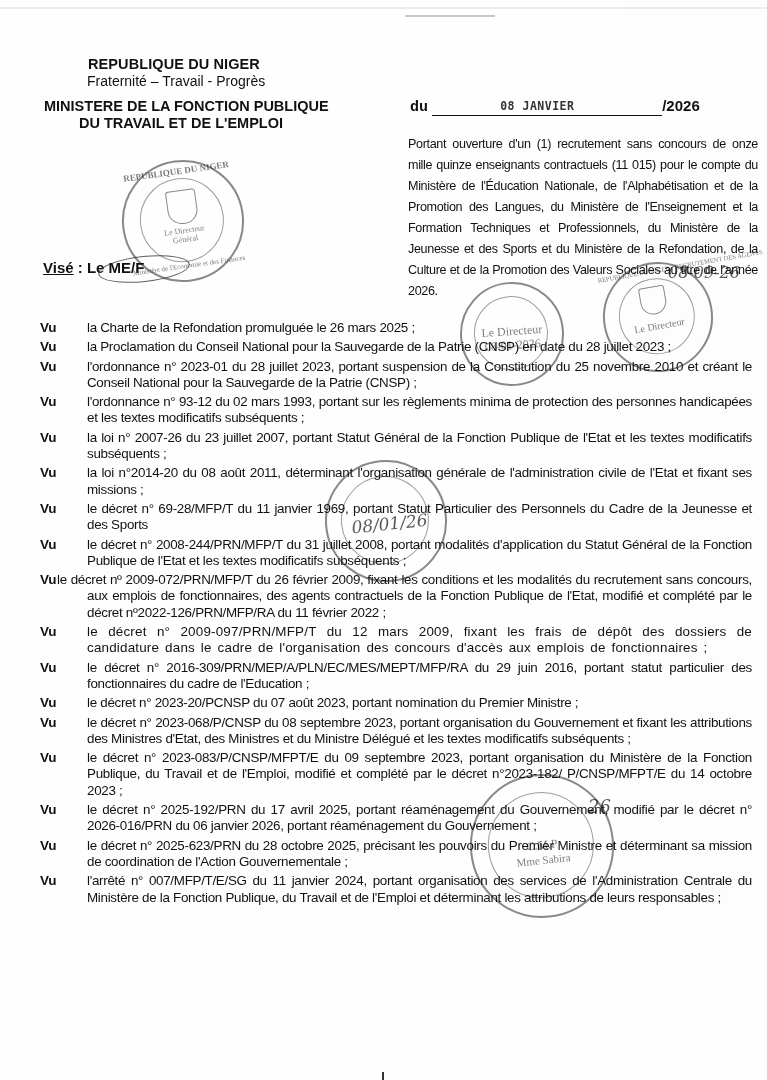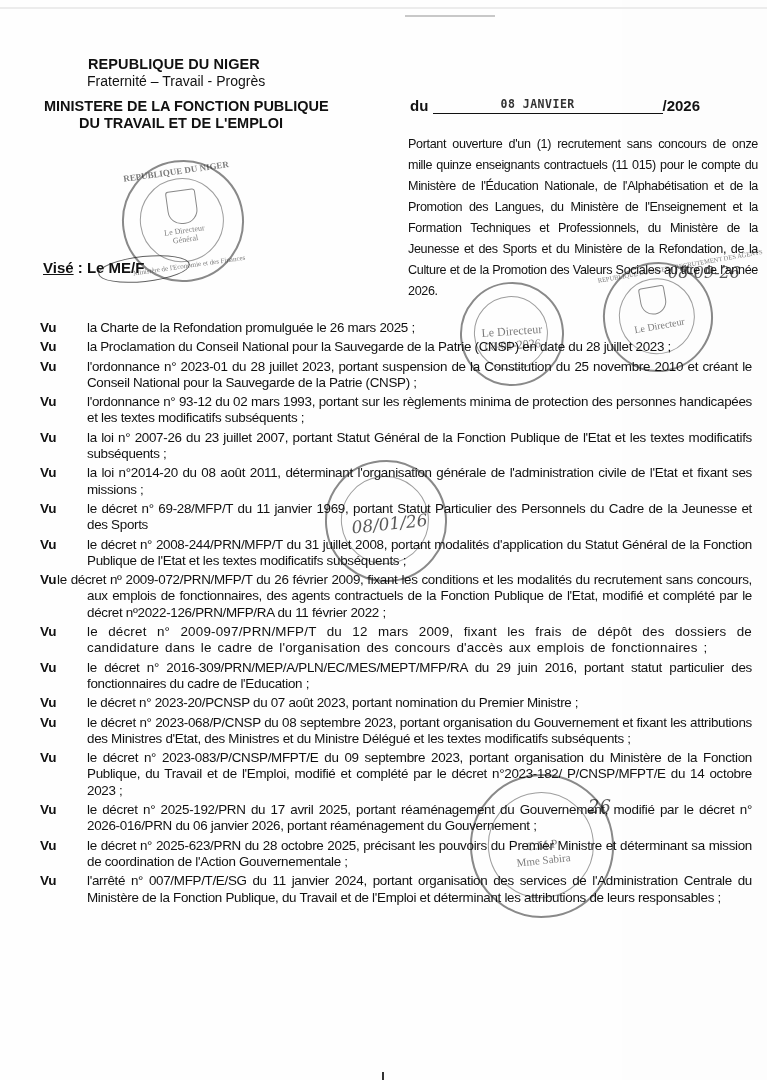--- a/index.html
+++ b/index.html
@@ -12,21 +12,21 @@
   .hdr-left { position:absolute; left:44px; top:56px; width:260px; text-align:center; }
   .hdr-left .rep { font-weight:bold; font-size:14.5px; letter-spacing:0.1px; position:absolute; left:44px; top:0; white-space:nowrap; }
   .hdr-left .motto { font-size:14px; position:absolute; left:43px; top:17px; white-space:nowrap; }
   .hdr-left .min1 { font-weight:bold; font-size:14.5px; position:absolute; left:0; top:42px; white-space:nowrap; }
   .hdr-left .min2 { font-weight:bold; font-size:14.5px; position:absolute; left:35px; top:59px; white-space:nowrap; }
 
   .arrete { position:absolute; left:417px; top:59px; font-weight:bold; font-size:15px; white-space:nowrap; }
   .arrete .blank { display:inline-block; width:140px; border-bottom:1.5px solid #111; text-align:center; position:relative; height:16px; vertical-align:bottom; }
   .stampnum { font-family:"DejaVu Sans Mono", monospace; font-size:12px; color:#333; font-weight:bold; letter-spacing:1px; position:absolute; left:0; right:0; top:-1px; }
   .dateline { position:absolute; left:410px; top:97px; font-weight:bold; font-size:15px; white-space:nowrap; }
-  .dateline .du { font-weight:normal; font-weight:bold; }
+  .dateline .du { font-weight:normal; font-weight:bold;font-family:Liberation Mono, monospace; }
   .dateline .blank { display:inline-block; width:230px; border-bottom:1.5px solid #111; position:relative; height:16px; vertical-align:bottom; }
   .dateval { font-family:"DejaVu Sans Mono", monospace; font-size:11.5px; font-weight:bold; color:#333; position:absolute; left:68px; top:0; white-space:nowrap; letter-spacing:0.5px; }
 
   .objet { position:absolute; left:408px; top:134px; width:350px; font-size:12.6px; line-height:21px; text-align:justify; letter-spacing:-0.35px; }
 
   .vise { position:absolute; left:43px; top:259px; font-weight:bold; font-size:15px; white-space:nowrap; }
   .vise .u { text-decoration:underline; }
 
   .title { position:absolute; left:127px; top:294px; font-weight:bold; font-size:14.4px; text-decoration:underline; white-space:nowrap; letter-spacing:-0.2px; }
 

